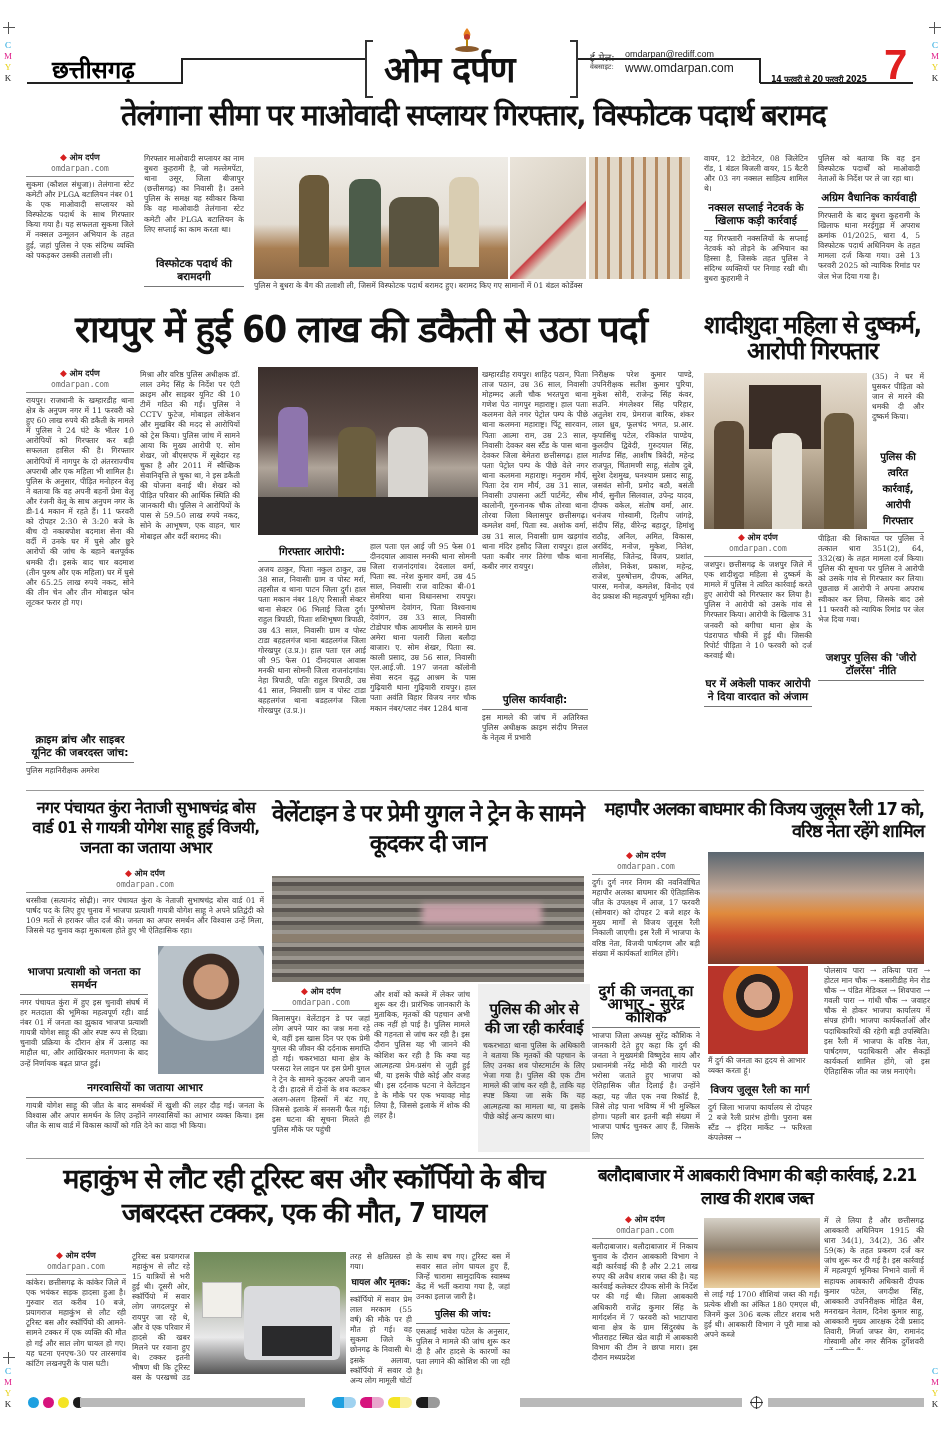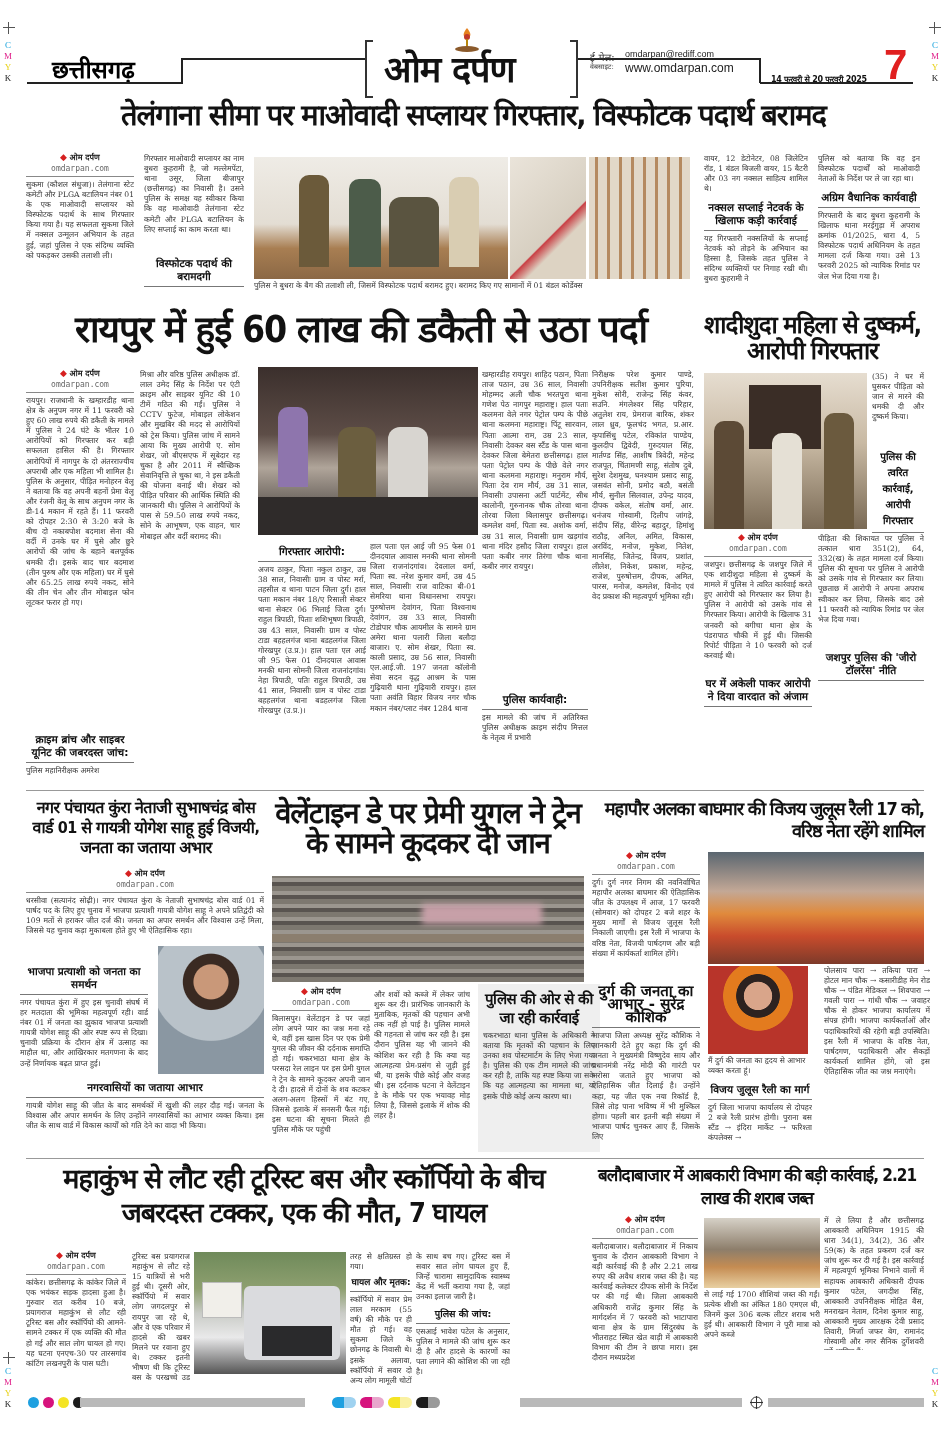--- a/index.html
+++ b/index.html
@@ -184,33 +184,33 @@
     <div class="body" style="height:92px">नगर पंचायत कुंरा में हुए इस चुनावी संघर्ष में हर मतदाता की भूमिका महत्वपूर्ण रही। वार्ड नंबर 01 में जनता का झुकाव भाजपा प्रत्याशी गायत्री योगेश साहू की ओर स्पष्ट रूप से दिखा। चुनावी प्रक्रिया के दौरान क्षेत्र में उत्साह का माहौल था, और आखिरकार मतगणना के बाद उन्हें निर्णायक बढ़त प्राप्त हुई।</div>
   </div>
   <div class="abs photo" style="left:158px;top:946px;width:106px;height:128px;background:radial-gradient(circle at 50% 28%,#c99879 0 16%,#3a2a22 17% 26%,#b9c2c9 27% 55%,#8a97a2 56%)"></div>
   <div class="abs" style="left:26px;top:1076px;width:238px">
     <div class="sub">नगरवासियों का जताया आभार</div>
     <div class="body" style="height:52px">गायत्री योगेश साहू की जीत के बाद समर्थकों में खुशी की लहर दौड़ गई। जनता के विश्वास और अपार समर्थन के लिए उन्होंने नगरवासियों का आभार व्यक्त किया। इस जीत के साथ वार्ड में विकास कार्यों को गति देने का वादा भी किया।</div>
   </div>
 </section>
 
 <section>
-  <h2 class="abs hl" style="left:272px;top:798px;width:312px;font-size:29px;line-height:30px;text-align:center">वेलेंटाइन डे पर प्रेमी युगल ने ट्रेन के सामने कूदकर दी जान</h2>
+  <h2 class="abs hl" style="left:272px;top:798px;width:312px;font-size:23px;line-height:30px;text-align:center">वेलेंटाइन डे पर प्रेमी युगल ने ट्रेन के सामने कूदकर दी जान</h2>
   <div class="abs photo" style="left:272px;top:876px;width:312px;height:106px;background:repeating-linear-gradient(0deg,#7d7870 0 5px,#595450 5px 9px,#9b968f 9px 13px)">
     <div class="abs" style="left:0;top:58px;width:312px;height:8px;background:#8b7e6e"></div>
     <div class="abs" style="left:150px;top:28px;width:120px;height:20px;background:#c7a0a8;filter:blur(3px)"></div>
   </div>
   <div class="abs" style="left:272px;top:986px;width:98px">
     <div class="byline"><span class="dia">◆</span> <span class="brand">ओम दर्पण</span><br><span class="site">omdarpan.com</span></div>
     <div class="body" style="height:150px">बिलासपुर। वेलेंटाइन डे पर जहां लोग अपने प्यार का जश्न मना रहे थे, वहीं इस खास दिन पर एक प्रेमी युगल की जीवन की दर्दनाक समाप्ति हो गई। चकरभाठा थाना क्षेत्र के परसदा रेल लाइन पर इस प्रेमी युगल ने ट्रेन के सामने कूदकर अपनी जान दे दी। हादसे में दोनों के शव कटकर अलग-अलग हिस्सों में बंट गए, जिससे इलाके में सनसनी फैल गई। इस घटना की सूचना मिलते ही पुलिस मौके पर पहुंची</div>
   </div>
   <div class="abs" style="left:374px;top:990px;width:96px">
     <div class="body" style="height:160px">और शवों को कब्जे में लेकर जांच शुरू कर दी। प्रारंभिक जानकारी के मुताबिक, मृतकों की पहचान अभी तक नहीं हो पाई है। पुलिस मामले की गहनता से जांच कर रही है। इस दौरान पुलिस यह भी जानने की कोशिश कर रही है कि क्या यह आत्महत्या प्रेम-प्रसंग से जुड़ी हुई थी, या इसके पीछे कोई और वजह थी। इस दर्दनाक घटना ने वेलेंटाइन डे के मौके पर एक भयावह मोड़ लिया है, जिससे इलाके में शोक की लहर है।</div>
   </div>
-  <div class="abs box" style="left:478px;top:984px;width:122px;height:168px;padding:6px 5px">
+  <div class="abs box" style="left:478px;top:984px;width:112px;height:168px;padding:16px 5px">
     <div class="hl" style="font-size:15px;line-height:19px;text-align:center;letter-spacing:-0.5px;margin-bottom:3px">पुलिस की ओर से की जा रही कार्रवाई</div>
     <div class="body" style="height:118px">चकरभाठा थाना पुलिस के अधिकारी ने बताया कि मृतकों की पहचान के लिए उनका शव पोस्टमार्टम के लिए भेजा गया है। पुलिस की एक टीम मामले की जांच कर रही है, ताकि यह स्पष्ट किया जा सके कि यह आत्महत्या का मामला था, या इसके पीछे कोई अन्य कारण था।</div>
   </div>
 </section>
 
 <section>
   <h2 class="abs hl" style="left:590px;top:798px;width:334px;font-size:18px;line-height:22px;text-align:right">महापौर अलका बाघमार की विजय जुलूस रैली 17 को, वरिष्ठ नेता रहेंगे शामिल</h2>
   <div class="abs" style="left:592px;top:850px;width:108px">
     <div class="byline"><span class="dia">◆</span> <span class="brand">ओम दर्पण</span><br><span class="site">omdarpan.com</span></div>
     <div class="body" style="height:102px">दुर्ग। दुर्ग नगर निगम की नवनिर्वाचित महापौर अलका बाघमार की ऐतिहासिक जीत के उपलक्ष्य में आज, 17 फरवरी (सोमवार) को दोपहर 2 बजे शहर के मुख्य मार्गों से विजय जुलूस रैली निकाली जाएगी। इस रैली में भाजपा के वरिष्ठ नेता, विजयी पार्षदगण और बड़ी संख्या में कार्यकर्ता शामिल होंगे।</div>

